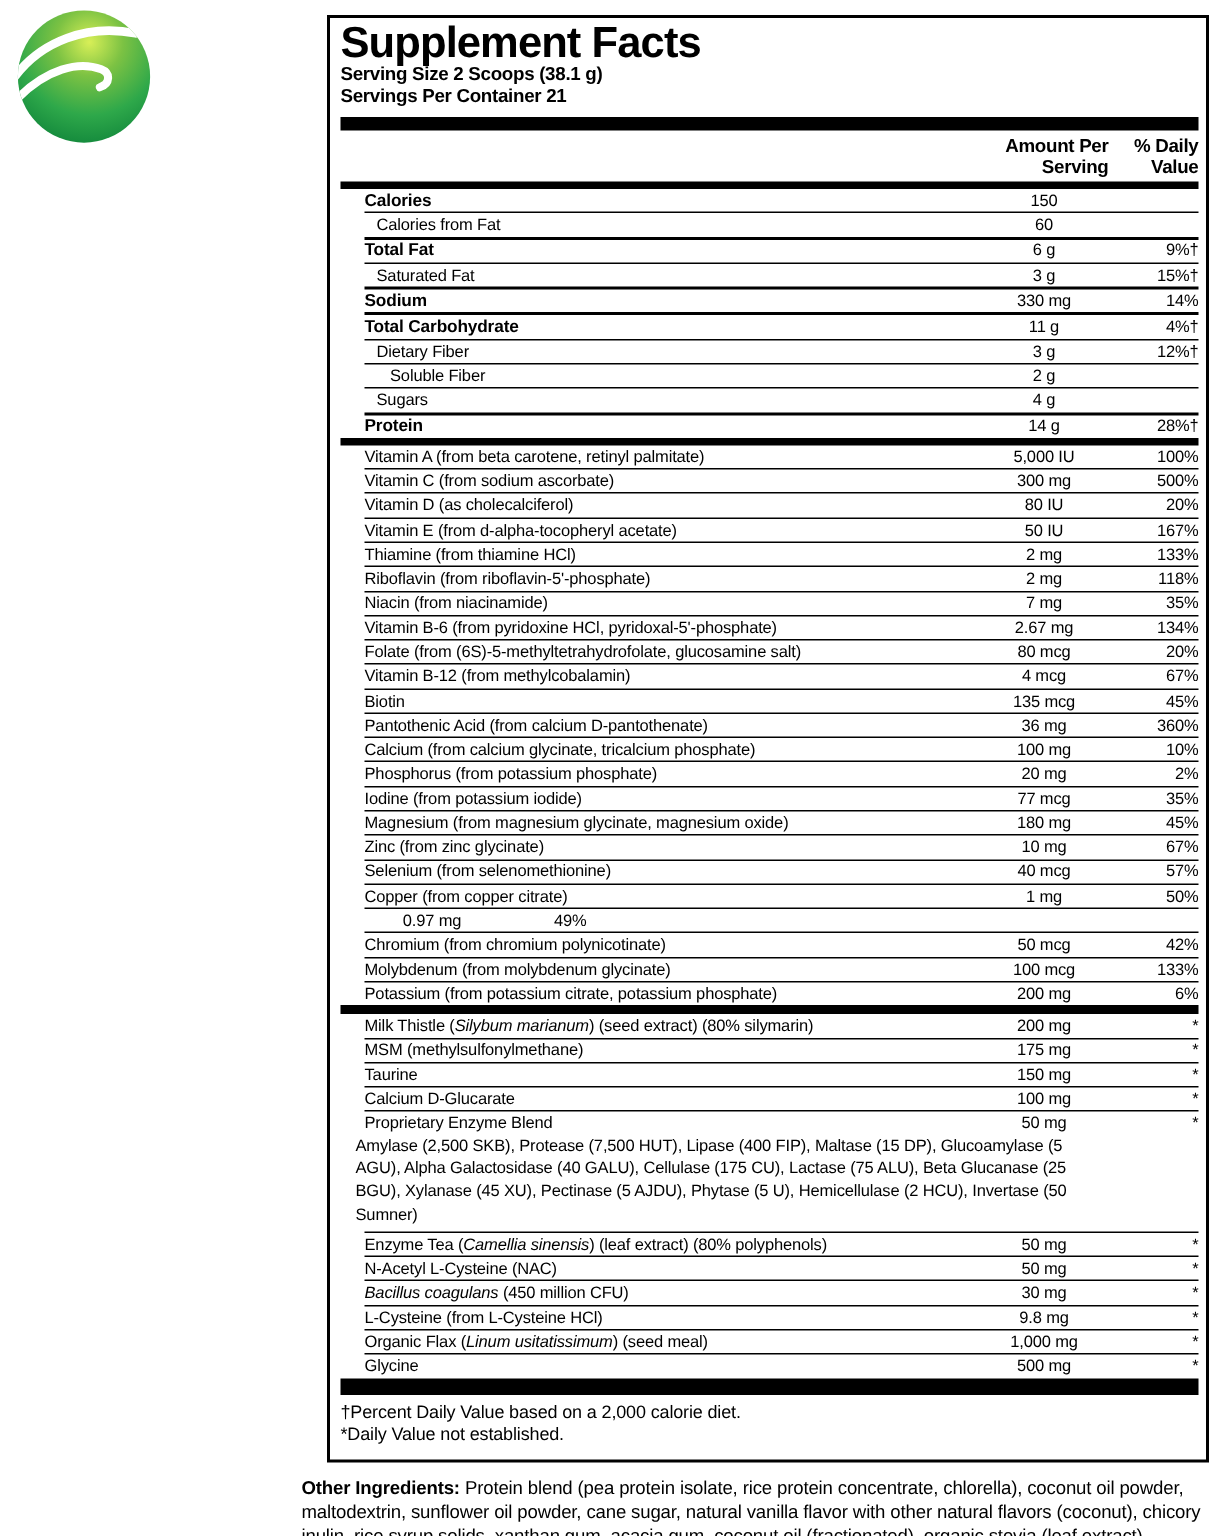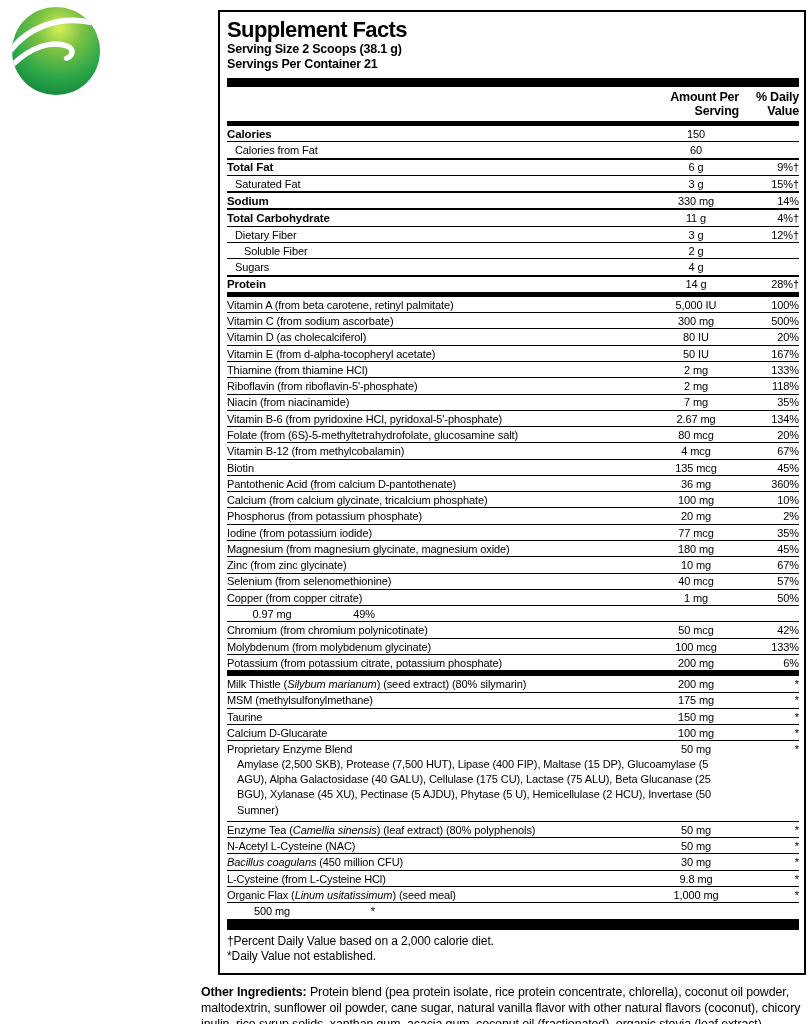--- a/index.html
+++ b/index.html
@@ -2,35 +2,35 @@
 <html><head>
 <meta charset="utf-8">
 <style>
   * { box-sizing: border-box; margin: 0; padding: 0; }
   html,body { background:#fff; }
   body { width:810px; height:1024px; font-family:"Liberation Sans",sans-serif; color:#000; }
   .stage { position:relative; width:810px; height:1024px; overflow:hidden; background:#fff; padding:10px 0 0 218px; }
   .logo { position:absolute; left:10px; top:5px; width:92px; height:92px; }
 
   .panel { width:588px; border:2px solid #000; background:#fff; padding:3px 5px 4px 7px; }
-  .title { font-size:22px; font-weight:bold; letter-spacing:-0.6px; line-height:25px; padding-top:2px; }
+  .title { font-size:29px; font-weight:bold; letter-spacing:-0.6px; line-height:25px; padding-top:2px; }
   .sub { font-size:12.5px; font-weight:bold; line-height:15px; letter-spacing:-0.2px; }
 
   .bar { background:#000; width:100%; }
   .bar.b-top { height:9px; margin-top:6px; }
   .bar.b-mid { height:5px; }
   .bar.b-sec { height:6px; }
   .bar.b-end { height:11px; }
 
   .colhead { display:flex; align-items:flex-end; padding:4px 0 3px; }
   .colhead .sp { flex:1; }
   .h2l { font-weight:bold; font-size:12.5px; line-height:13.5px; text-align:right; letter-spacing:-0.2px; white-space:pre-line; }
   .h2l.dvh { width:60px; }
 
-  .row { display:flex; align-items:baseline; border-top:1px solid #000; padding:1.9px 0 1.2px; font-size:11px; line-height:12.2px; letter-spacing:-0.1px; }
+  .row { display:flex; align-items:baseline; border-top:1px solid #000; padding:1.9px 0 1.2px; font-size:11px; line-height:12.2px; letter-spacing:-0.1px;margin-left:16px; }
   .row.bt-none { border-top:none; }
   .row.bt-med  { border-top-width:2.5px; }
   .lbl { flex:1; padding-right:4px; }
   .lbl.b { font-weight:bold; font-size:11.5px; }
   .lbl.ind1 { padding-left:8px; }
   .lbl.ind2 { padding-left:17px; }
   .amt { width:90px; text-align:center; white-space:nowrap; }
   .dv  { width:58px; text-align:right; white-space:nowrap; }
 
   .note { font-size:11px; line-height:15.3px; letter-spacing:-0.1px; padding:0 86px 3px 10px; }
@@ -302,20 +302,21 @@
           <span class="lbl ind0"><span>L-Cysteine (from L-Cysteine HCl)</span></span>
           <span class="amt">9.8 mg</span>
           <span class="dv">*</span>
         </div>
         <div class="row bt-thin">
           <span class="lbl ind0"><span>Organic Flax (</span><i>Linum usitatissimum</i><span>) (seed meal)</span></span>
           <span class="amt">1,000 mg</span>
           <span class="dv">*</span>
         </div>
         <div class="row bt-thin">
+          <span class="lbl ind0"><span>Glycine</span></span>
           <span class="amt">500 mg</span>
           <span class="dv">*</span>
         </div>
       </div>
 
     <div class="bar b-end"></div>
 
     <div class="footnotes">
       <div class="foot">†Percent Daily Value based on a 2,000 calorie diet.</div>
       <div class="foot">*Daily Value not established.</div>

